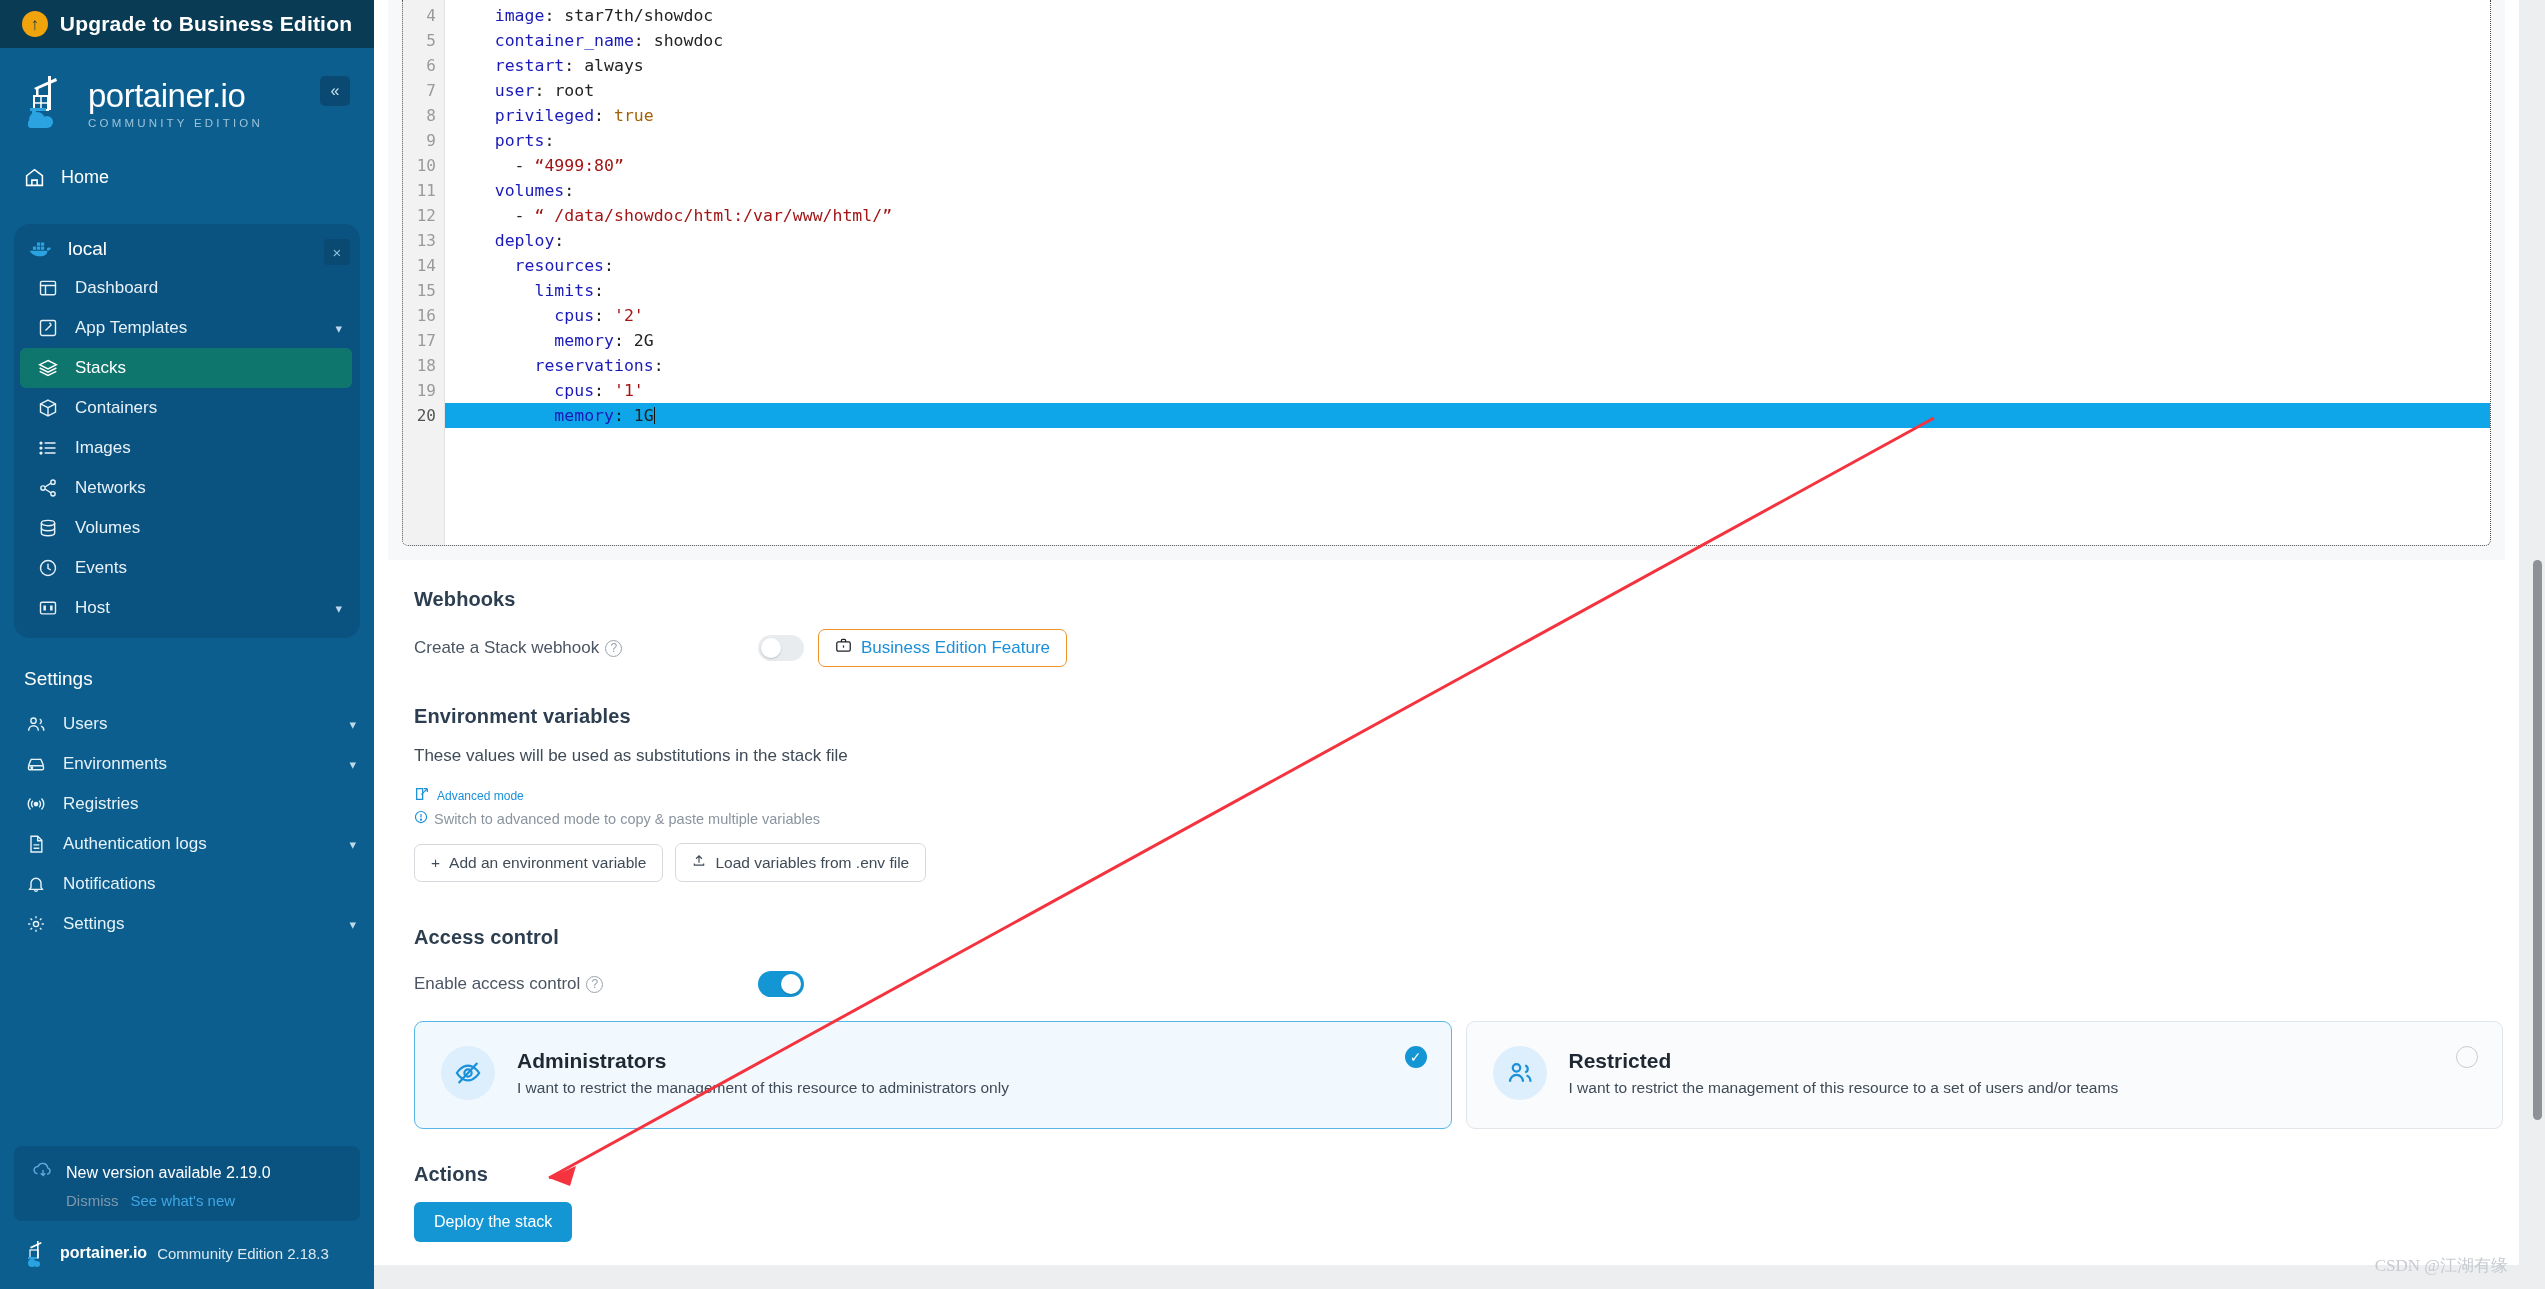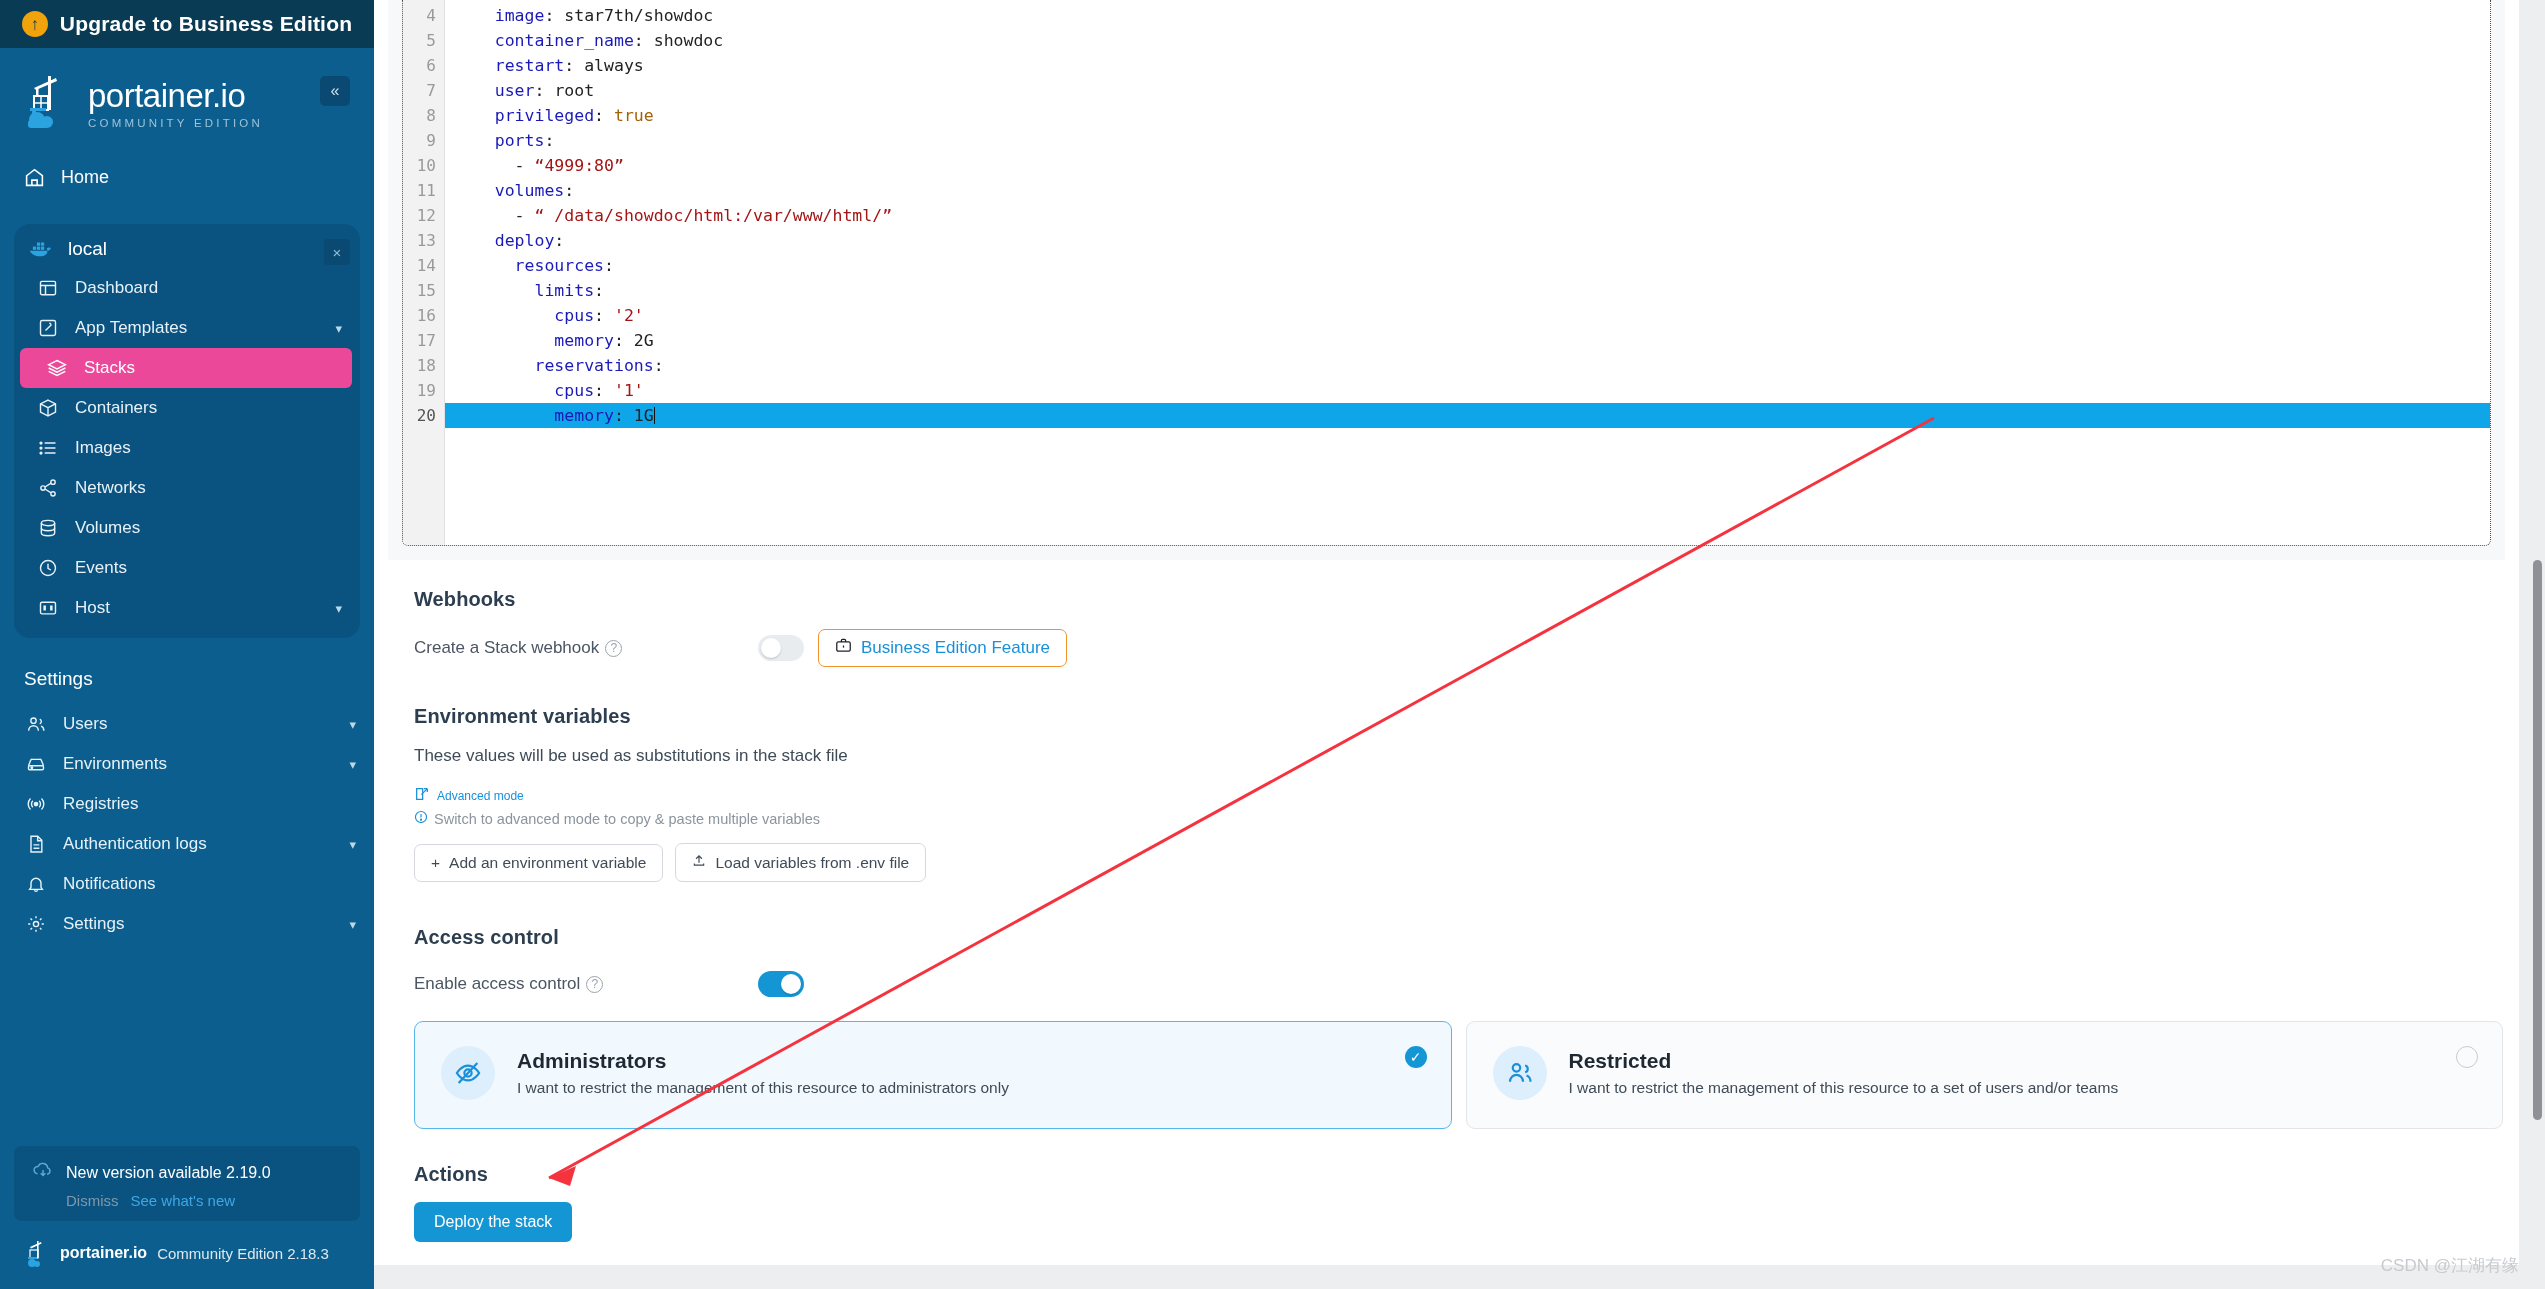--- a/index.html
+++ b/index.html
@@ -81,23 +81,23 @@
   .nav-item {
     display: flex; align-items: center; gap: 15px;
     height: 40px; padding: 0 14px 0 22px;
     font-size: 17px; color: #e7f1f8; cursor: pointer;
     position: relative;
   }
   .nav-item .ico { width: 24px; display: flex; justify-content: center; flex: 0 0 24px; }
   .nav-item .label { flex: 1; }
   .nav-item .chev { color: #bcd8ea; font-size: 13px; margin-right: 4px; }
   .nav-item.active {
-    background: #ec4899; color: #ffffff;
+    background: #0f766e; color: #ffffff;
     border-radius: 6px; margin: 0 8px 0 6px;
-    padding-left: 25px;
+    padding-left: 16px;
   }
 
   .settings-title {
     font-size: 19px; color: #ffffff; padding: 0 0 0 24px;
     margin: 30px 0 14px 0; font-weight: 400;
   }
   .settings-group .nav-item { padding-left: 24px; }
 
   .sidebar-spacer { flex: 1; }
 
@@ -256,23 +256,23 @@
   .btn-primary {
     background: #1496d4; color: #ffffff; border: none;
     border-radius: 6px; font-size: 16px; padding: 11px 20px;
     cursor: pointer; font-family: "Liberation Sans", sans-serif;
   }
 
   
   .annot { position: absolute; left: 0; top: 0; width: 2545px; height: 1289px; pointer-events: none; }
 
   .watermark {
-    position: absolute; right: 26px; bottom: 12px;
+    position: absolute; right: 37px; bottom: 12px;
     font-size: 17px; color: #c7cbd0;
-    font-family: Liberation Sans, sans-serif;
+    font-family: Liberation Serif, serif;
   }
   .right-strip {
     position: absolute; right: 0; top: 0; width: 26px; height: 1289px;
     background: #eceef0;
   }
   .scroll-thumb {
     position: absolute; right: 3px; top: 560px; width: 9px; height: 560px;
     background: #8e9297; border-radius: 5px;
   }
 </style>

